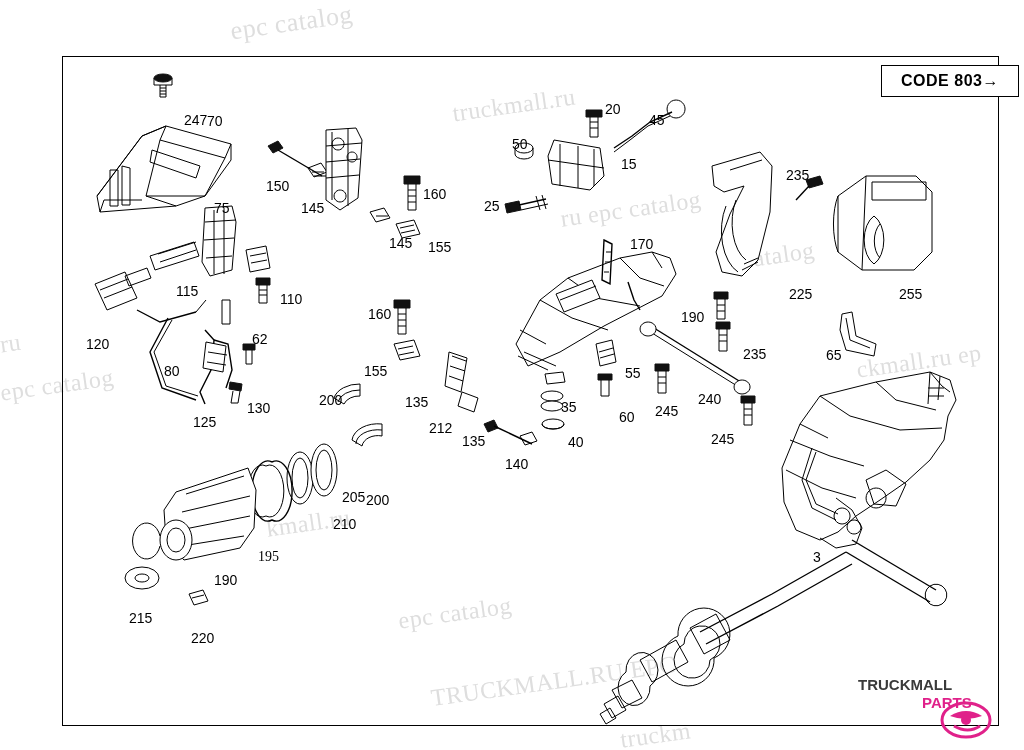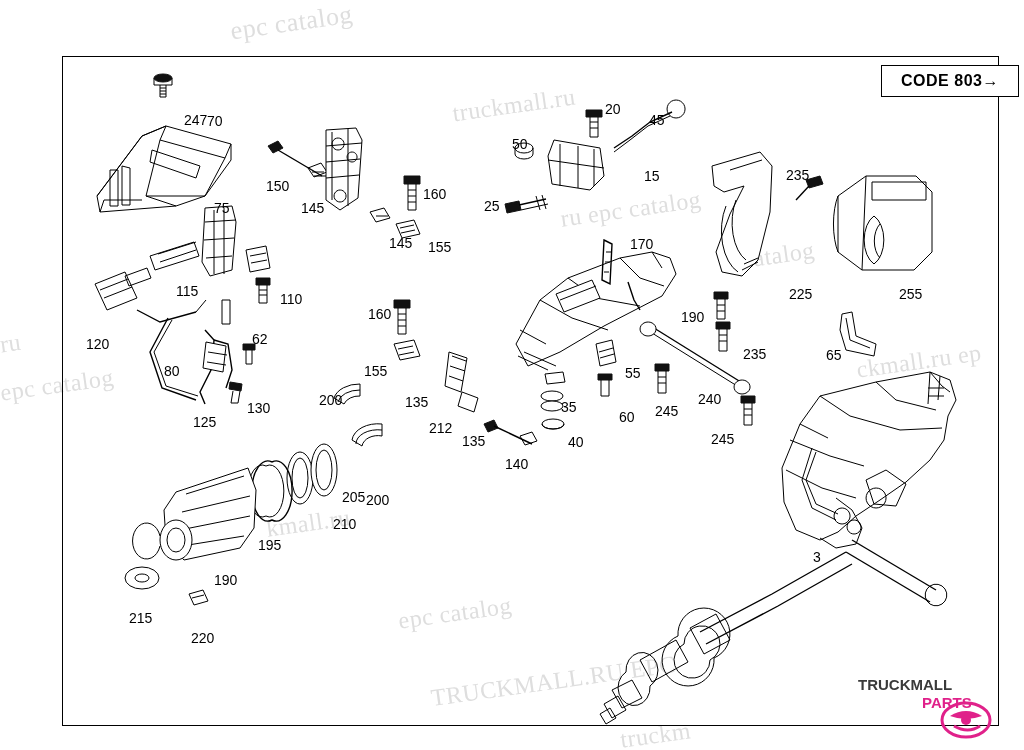--- a/index.html
+++ b/index.html
@@ -350,28 +350,28 @@
       <div class="lbl" style="left: 368px; top: 306px;">160</div>
       <div class="lbl" style="left: 364px; top: 363px;">155</div>
       <div class="lbl" style="left: 405px; top: 394px;">135</div>
       <div class="lbl" style="left: 429px; top: 420px;">212</div>
       <div class="lbl" style="left: 462px; top: 433px;">135</div>
       <div class="lbl" style="left: 505px; top: 456px;">140</div>
       <div class="lbl" style="left: 319px; top: 392px;">200</div>
       <div class="lbl" style="left: 314px; top: 489px; margin-left: 28px;">205</div>
       <div class="lbl" style="left: 366px; top: 492px;">200</div>
       <div class="lbl" style="left: 285px; top: 516px; margin-left: 48px;">210</div>
-      <div class="lbl" style="left: 258px; top: 537px;">195</div>
+      <div class="lbl" style="left: 258px; top: 549px; font-family: Liberation Serif, serif;">195</div>
       <div class="lbl" style="left: 214px; top: 572px;">190</div>
       <div class="lbl" style="left: 129px; top: 610px;">215</div>
       <div class="lbl" style="left: 191px; top: 630px;">220</div>
       <div class="lbl" style="left: 605px; top: 101px;">20</div>
       <div class="lbl" style="left: 649px; top: 84px; margin-top: 28px;">45</div>
       <div class="lbl" style="left: 512px; top: 136px;">50</div>
-      <div class="lbl" style="left: 644px; top: 156px; margin-top: 12px;">15</div>
+      <div class="lbl" style="left: 621px; top: 156px;">15</div>
       <div class="lbl" style="left: 484px; top: 198px;">25</div>
       <div class="lbl" style="left: 630px; top: 236px;">170</div>
       <div class="lbl" style="left: 681px; top: 309px;">190</div>
       <div class="lbl" style="left: 786px; top: 167px;">235</div>
       <div class="lbl" style="left: 789px; top: 286px;">225</div>
       <div class="lbl" style="left: 899px; top: 286px;">255</div>
       <div class="lbl" style="left: 743px; top: 346px;">235</div>
       <div class="lbl" style="left: 826px; top: 347px;">65</div>
       <div class="lbl" style="left: 625px; top: 365px;">55</div>
       <div class="lbl" style="left: 561px; top: 399px;">35</div>

